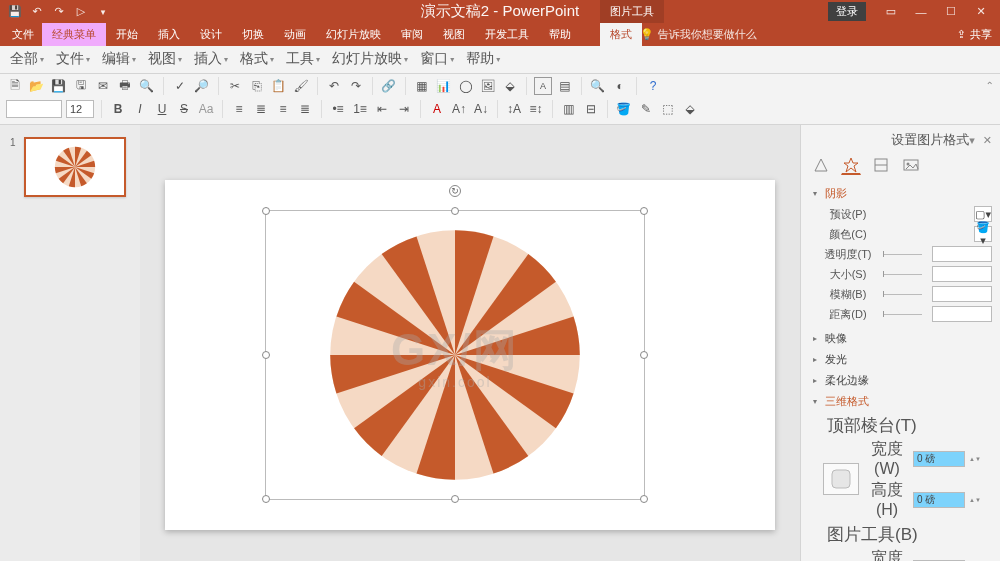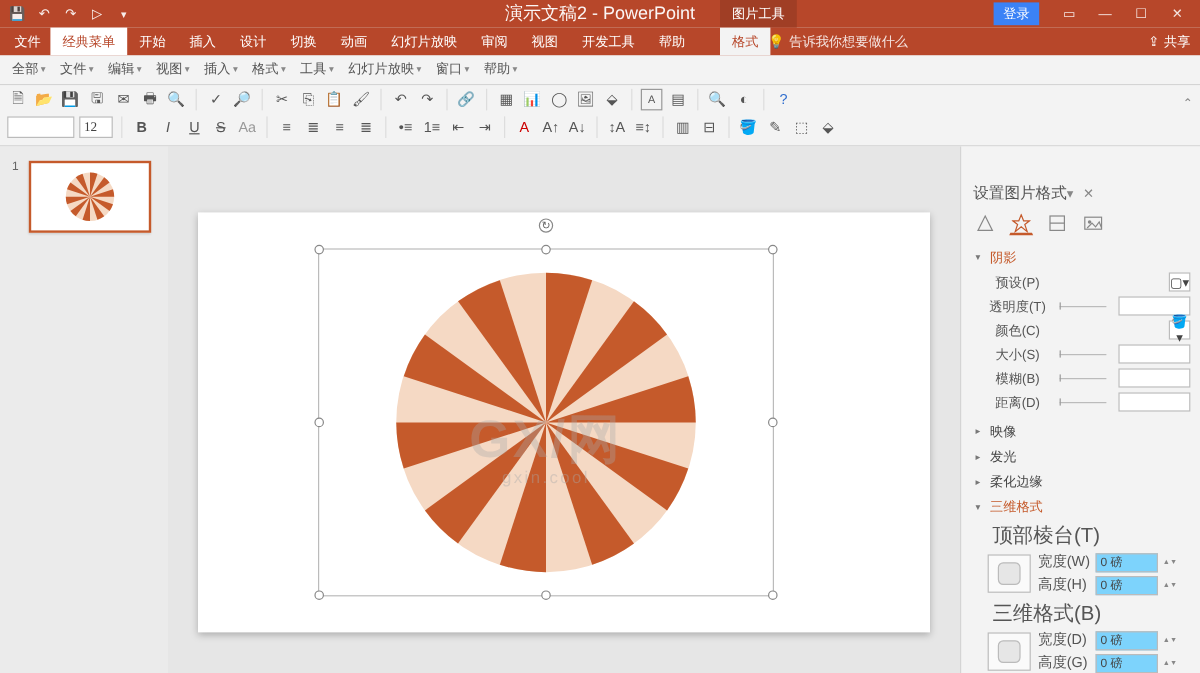--- a/index.html
+++ b/index.html
@@ -5,44 +5,44 @@
   * { box-sizing: border-box; margin: 0; padding: 0; font-family: "Microsoft YaHei", "Segoe UI", sans-serif; }
   body { width: 1000px; height: 561px; background: #e6e6e6; overflow: hidden; font-size: 11px; color: #444; }
 
   
   .titlebar { height: 23px; background: #b7472a; display: flex; align-items: center; color: #fff; font-size: 11px; position: relative; }
   .titlebar .qat { display: flex; align-items: center; gap: 8px; padding-left: 8px; }
   .titlebar .qat-icon { width: 14px; height: 14px; display: inline-flex; align-items: center; justify-content: center; opacity: 0.9; }
   .titlebar .docname { position: absolute; left: 50%; transform: translateX(-50%); font-size: 15px; opacity: 0.95; }
   .titlebar .contextual { position: absolute; left: 600px; top: 0; height: 23px; background: #a03e25; padding: 0 10px; display: flex; align-items: center; font-size: 11px; }
   .titlebar .wnd-controls { position: absolute; right: 4px; top: 0; display: flex; align-items: center; gap: 0; height: 23px; }
-  .titlebar .wnd-controls .login { background: #3b82f6; padding: 2px 8px; font-size: 11px; margin-right: 10px; margin-left: 20px; }
+  .titlebar .wnd-controls .login { background: #404040; padding: 2px 8px; font-size: 11px; margin-right: 10px; margin-left: 20px; }
   .titlebar .wnd-controls .wbtn { width: 30px; height: 23px; display: flex; align-items: center; justify-content: center; opacity: 0.85; }
 
   
   .tabbar { height: 23px; background: #b7472a; display: flex; align-items: stretch; color: #fff; font-size: 11px; padding-left: 4px; }
   .tabbar .tab { padding: 0 10px; display: flex; align-items: center; cursor: pointer; }
-  .tabbar .tab.active { background: #ffffff; color: #b7472a; }
+  .tabbar .tab.active { background: #f0abfc; color: #b7472a; }
   .tabbar .tab.file { padding: 0 8px; }
   .tabbar .tab.format { position:absolute; left:600px; height:23px; background:#f3f3f3; color:#b7472a; display:flex; align-items:center; padding:0 10px;}
   .tabbar .tellme-wrap { position: absolute; left: 640px; height: 23px; display: flex; align-items: center; gap: 4px; opacity: 0.85; }
   .tabbar .share { position: absolute; right: 8px; height: 23px; display: flex; align-items: center; font-size: 11px; gap:4px;}
   .tabbar-outer { position:relative; height:23px; background:#b7472a; }
 
   
-  .ribbon-sub { background: #f3f3f3; border-bottom: 1px solid #d4d4d4; padding: 3px 6px 4px 6px; font-size: 11px; color: #555; }
+  .ribbon-sub { background: #f3f3f3; border-bottom: 1px solid #d4d4d4; padding: 3px 6px 4px 6px; font-size: 14px; color: #555; }
   .ribbon-sub .row { display: flex; align-items: center; gap: 4px; flex-wrap: nowrap; }
   .ribbon-sub .menuitem { padding: 1px 4px; display: inline-flex; align-items: center; gap: 1px; cursor: pointer; white-space: nowrap; }
   .ribbon-sub .dd::after { content: "▾"; font-size: 8px; margin-left: 1px; color: #888; }
   .ribbon-tools { background: #f3f3f3; padding: 3px 6px 6px 6px; border-bottom: 1px solid #d4d4d4; display:flex; flex-direction:column; gap:5px;}
   .ribbon-tools .row { display: flex; align-items: center; gap: 4px; }
   .ribbon-tools .tbtn { width: 18px; height: 18px; display: inline-flex; align-items: center; justify-content: center; font-size: 12px; color: #555; cursor:pointer; }
   .ribbon-tools .wsep { width:1px; height:18px; background:#ddd; margin:0 3px;}
   .ribbon-tools .fontbox { width: 56px; height: 18px; border: 1px solid #bbb; background: #fff; font-size: 11px; padding: 0 3px; display:flex; align-items:center;}
-  .ribbon-tools .sizebox { width: 28px; height: 18px; border: 1px solid #bbb; background: #fff; font-size: 11px; padding: 0 3px; display:flex; align-items:center;font-family:Liberation Serif, serif;}
+  .ribbon-tools .sizebox { width: 28px; height: 18px; border: 1px solid #bbb; background: #fff; font-size: 11px; padding: 0 3px; display:flex; align-items:center;}
   .ribbon-collapse { position:absolute; right:6px; top:80px; font-size:10px; color:#888; cursor:pointer;}
 
   
   .main { display: flex; height: calc(561px - 23px - 23px - 22px - 34px); }
   .thumbs { width: 140px; background: #ebebeb; padding: 12px 10px; }
   .thumb-wrap { display: flex; gap: 6px; }
   .thumb-num { width: 8px; font-size: 10px; color: #666; }
   .thumb { width: 102px; height: 60px; background: #fff; border: 2px solid #c55a2b; display: flex; align-items: center; justify-content: center; box-shadow: 0 1px 2px rgba(0,0,0,0.15);}
   .thumb .mini { width: 42px; height: 42px; }
 
@@ -51,26 +51,26 @@
   .sel-box { position: absolute; left: 100px; top: 30px; width: 380px; height: 290px; border: 1px solid #bbb; }
   .handle { position: absolute; width: 8px; height: 8px; background: #fff; border: 1px solid #888; border-radius: 50%; }
   .handle.tl { left: -4px; top: -4px; } .handle.tr { right: -4px; top: -4px; }
   .handle.bl { left: -4px; bottom: -4px; } .handle.br { right: -4px; bottom: -4px; }
   .handle.tm { left: calc(50% - 4px); top: -4px; } .handle.bm { left: calc(50% - 4px); bottom: -4px; }
   .handle.lm { left: -4px; top: calc(50% - 4px); } .handle.rm { right: -4px; top: calc(50% - 4px); }
   .rotate-h { position:absolute; left:calc(50% - 6px); top:-26px; width:12px; height:12px; border:1px solid #888; border-radius:50%; background:#fff; display:flex; align-items:center; justify-content:center;}
   .rotate-h::before { content:"↻"; font-size:9px; color:#666;}
   .sunburst { position: absolute; left: 50%; top: 50%; transform: translate(-50%,-50%); width: 260px; height: 260px; }
 
-  .watermark { position:absolute; left:50%; top:50%; transform:translate(-50%,-50%); font-size:44px; font-weight:bold; color:rgba(170,170,170,0.35); pointer-events:none; letter-spacing:2px;margin-top:19px;}
+  .watermark { position:absolute; left:50%; top:50%; transform:translate(-50%,-50%); font-size:44px; font-weight:bold; color:rgba(170,170,170,0.35); pointer-events:none; letter-spacing:2px;}
   .watermark small{ display:block; font-size:14px; font-weight:normal; color:rgba(170,170,170,0.4); text-align:center; margin-top:-6px;}
 
   
   .rightpane { width: 200px; background: #f3f3f3; border-left: 1px solid #d4d4d4; display:flex; flex-direction:column; font-size: 11px; color:#444; overflow-y:auto;}
-  .rp-head { display:flex; align-items:center; justify-content:flex-start; padding: 6px 8px 2px 10px; margin-top: 24px; }
+  .rp-head { display:flex; align-items:center; justify-content:flex-end; padding: 6px 8px 2px 10px; }
   .rp-head .title { font-size: 13px; color: #555; }
   .rp-head .ctrls { display:flex; gap:8px; color:#888; font-size:11px; }
   .rp-tabs { display:flex; gap:10px; padding: 4px 10px 6px 10px; }
   .rp-tabs .ti { width:20px; height:20px; border:1px solid transparent; display:flex; align-items:center; justify-content:center; cursor:pointer; }
   .rp-tabs .ti.active { border-bottom: 2px solid #c55a2b; }
   .rp-section { padding: 2px 8px 2px 12px; }
   .rp-sec-head { display:flex; align-items:center; gap:4px; font-size:11px; padding:3px 0; cursor:pointer;}
   .rp-sec-head .tri { font-size:8px; color:#777; width:8px;}
   .rp-sec-head.acc { color:#c55a2b; }
   .rp-row { display:flex; align-items:center; gap:6px; padding: 2px 0 2px 10px; text-align: center; }
@@ -78,21 +78,21 @@
   .rp-row .slider { flex:1; height:6px; position:relative; }
   .rp-row .slider::before { content:""; position:absolute; left:4px; right:4px; top:3px; height:1px; background:#bbb;}
   .rp-row .slider .tick { position:absolute; left:4px; top:0; width:1px; height:6px; background:#999;}
   .rp-row .valbox { width: 60px; height:16px; border:1px solid #bbb; background:#fff; font-size:10px; padding:0 3px; display:flex; align-items:center;}
   .rp-row .sw { width:18px; height:16px; border:1px solid #bbb; background:#fff; display:flex; align-items:center; justify-content:center;}
   .rp-sub { padding-left: 14px; font-size:17px; color:#555; margin-top:2px;}
   .rp-bevel { display:flex; align-items:center; gap:6px; padding:2px 0 2px 10px;}
   .rp-bevel .bevbox { width:36px; height:32px; border:1px solid #bbb; background:#fafafa; display:flex; align-items:center; justify-content:center;}
   .rp-bevel .stack { display:flex; flex-direction:column; gap:2px;}
   .rp-bevel .stack .r2 { display:flex; align-items:center; gap:4px;}
-  .rp-bevel .stack .r2 .lbl2 { width:44px; font-size:12px; color:#555;}
+  .rp-bevel .stack .r2 .lbl2 { width:44px; font-size:16px; color:#555;text-align:center;}
   .rp-bevel .stack .r2 .valbox { width:52px; height:16px; border:1px solid #bbb; background:#7dd3fc; font-size:10px; padding:0 3px; display:flex; align-items:center;}
   .rp-bevel .stack .r2 .spin{ width:10px; display:flex; flex-direction:column; font-size:6px; color:#888; line-height:6px;}
 
 </style>
 </head>
 <body>
 
 <div class="titlebar">
   <div class="qat">
     <span class="qat-icon">💾</span>
@@ -327,30 +327,30 @@
       <div class="rp-sec-head acc">
           <span class="tri">▾</span>
           <span>阴影</span>
         </div>
       <div class="rp-row">
           <span class="lbl">预设(P)</span>
           <span style="flex:1"></span>
           <span class="sw">▢▾</span>
         </div>
       <div class="rp-row">
+          <span class="lbl">颜色(C)</span>
+          <span style="flex:1"></span>
+          <span class="sw">🪣▾</span>
+        </div>
+      <div class="rp-row">
           <span class="lbl">透明度(T)</span>
           <span class="slider">
             <span class="tick"></span>
           </span>
           <span class="valbox"></span>
-        </div>
-      <div class="rp-row">
-          <span class="lbl">颜色(C)</span>
-          <span style="flex:1"></span>
-          <span class="sw">🪣▾</span>
         </div>
       <div class="rp-row">
           <span class="lbl">大小(S)</span>
           <span class="slider">
             <span class="tick"></span>
           </span>
           <span class="valbox"></span>
         </div>
       <div class="rp-row">
           <span class="lbl">模糊(B)</span>
@@ -400,21 +400,21 @@
               <span class="spin">▲▼</span>
             </div>
           <div class="r2">
               <span class="lbl2">高度(H)</span>
               <span class="valbox">0 磅</span>
               <span class="spin">▲▼</span>
             </div>
         </div>
       </div>
 
-      <div class="rp-sub">三维格式(B)</div>
+      <div class="rp-sub">图片工具(B)</div>
       <div class="rp-bevel">
         <span class="bevbox">
             <svg width="24" height="24">
               <rect x="3" y="3" width="18" height="18" rx="4" fill="#e6e6e6" stroke="#bbb"></rect>
             </svg>
           </span>
         <div class="stack">
           <div class="r2">
               <span class="lbl2">宽度(D)</span>
               <span class="valbox">0 磅</span>

